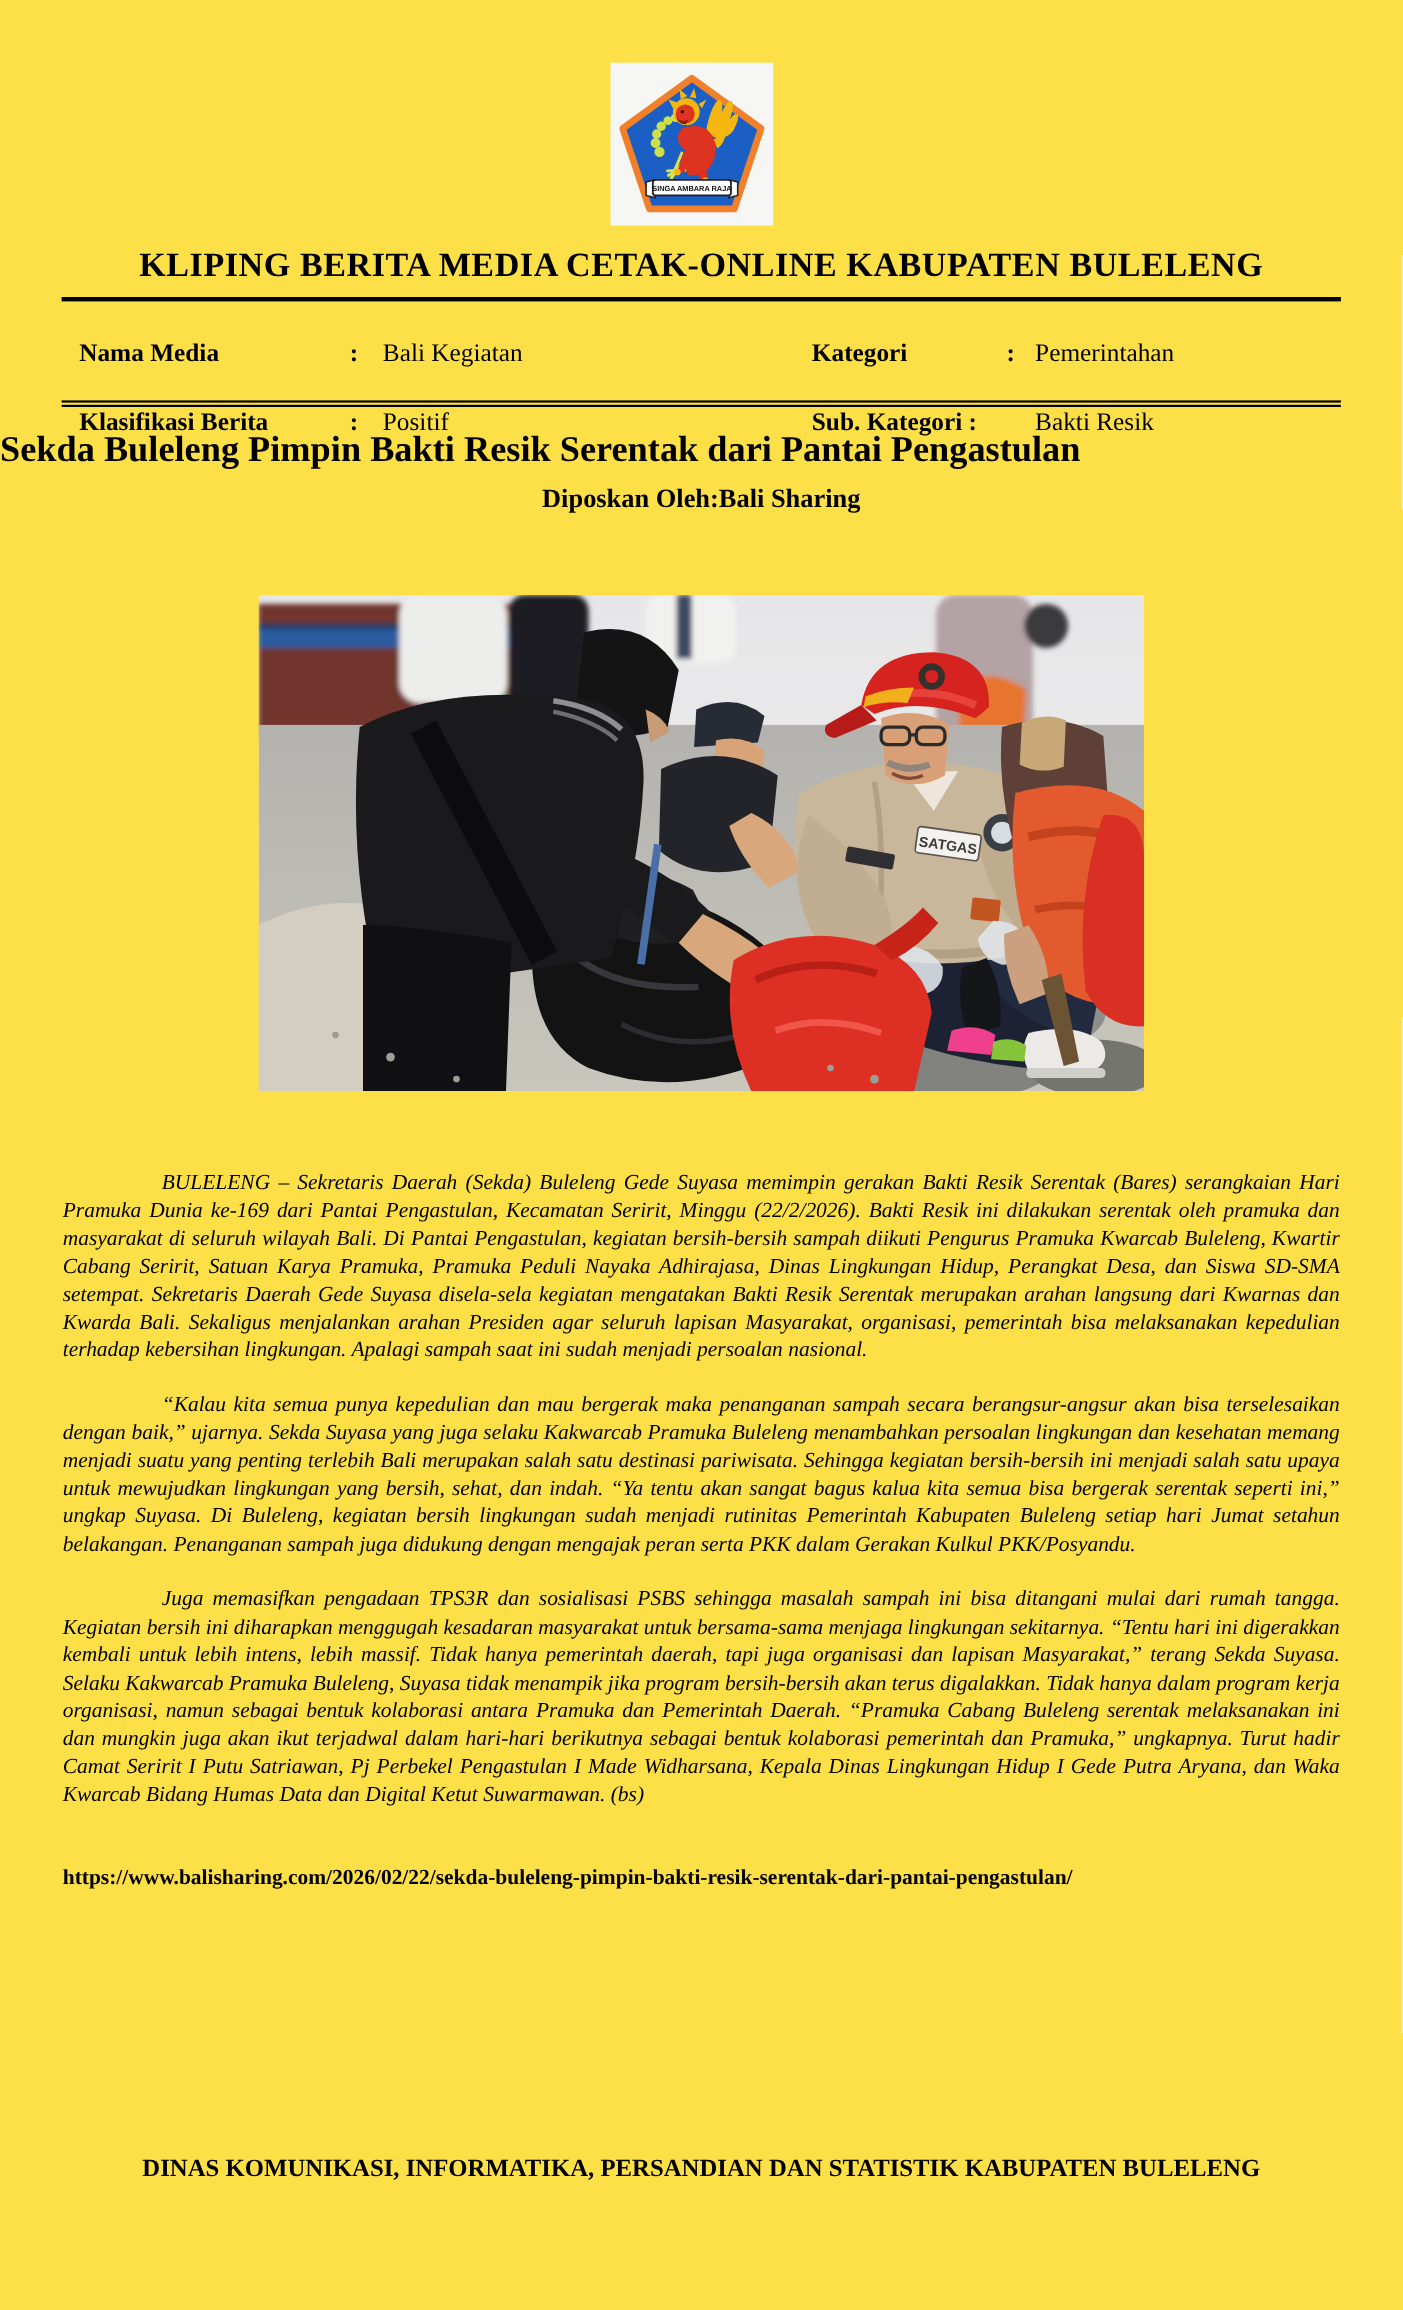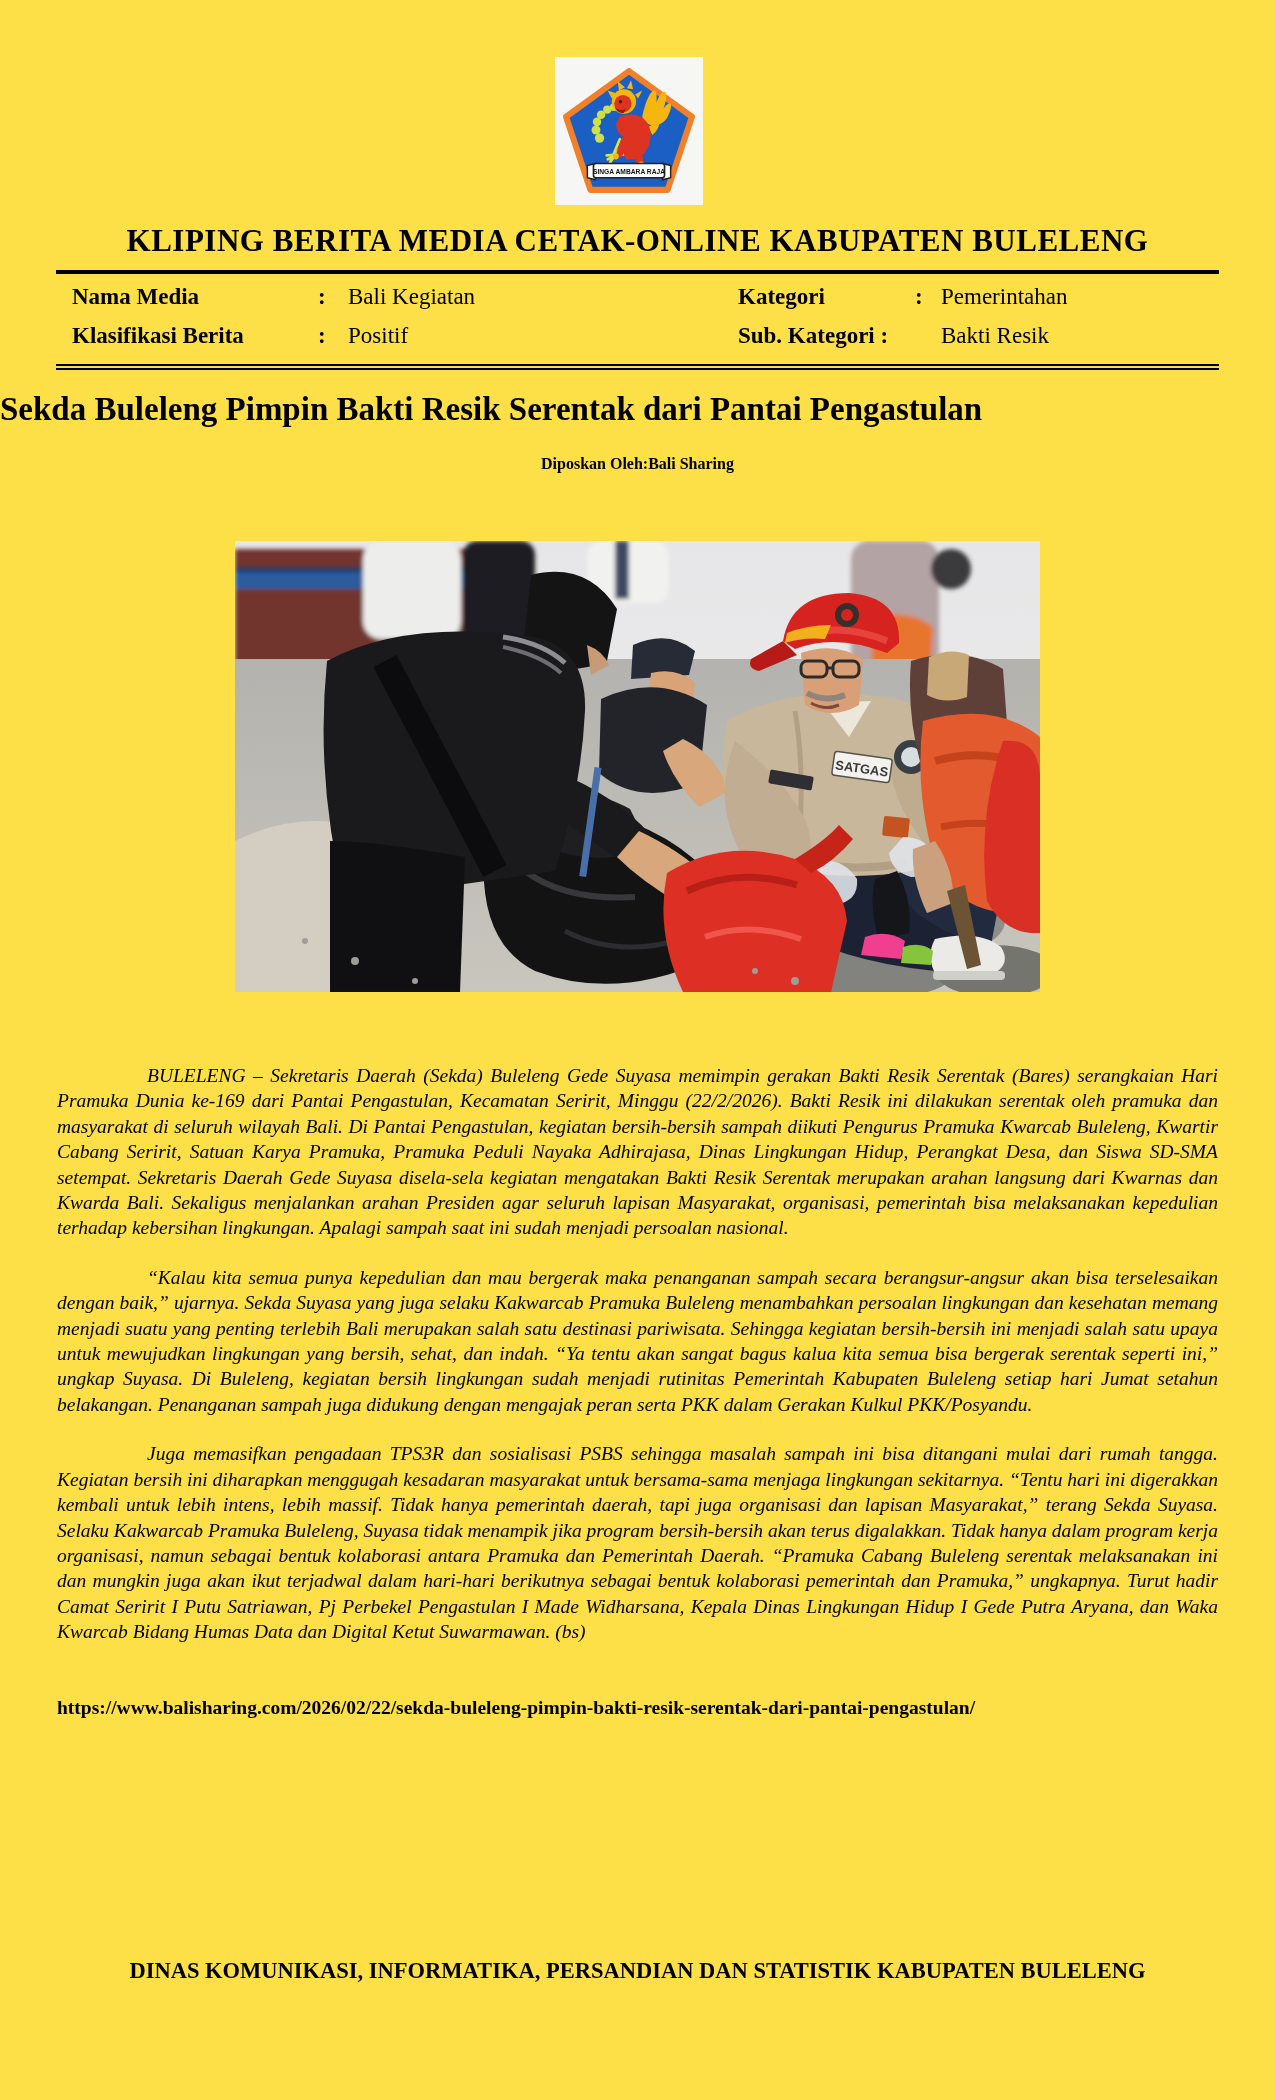--- a/index.html
+++ b/index.html
@@ -32,37 +32,37 @@
   }
   .meta-grid {
     position: absolute; top: 284px; left: 56px; right: 56px;
     display: grid;
     grid-template-columns: 262px 30px 390px 177px 26px auto;
     row-gap: 13px;
     font-size: 23px;
     align-items: baseline;
   }
   .meta-label { font-weight: bold; padding-left: 16px; }
-  .meta-label.right { padding-left: 0; }
+  .meta-label.right { padding-left: 0; margin-top: 24px; }
   .meta-sep { font-weight: bold; }
   .meta-value { font-weight: normal; }
   .rule-double {
     position: absolute; top: 364px; left: 56px; right: 56px;
     height: 6px;
     border-top: 2px solid #000;
     border-bottom: 2px solid #000;
   }
   .article-title {
     position: absolute; top: 391px; left: 0; right: 0;
     font-size: 33px; font-weight: bold;
   }
   .byline {
     position: absolute; top: 441px; left: 0; right: 0;
     text-align: center;
-    font-size: 16px; font-weight: bold; margin-top: 14px;
+    font-size: 24px; font-weight: bold;
   }
   .photo {
     position: absolute; top: 541px; left: 235px;
     width: 805px; height: 451px;
     overflow: hidden;
   }
   .photo svg { display:block; width: 805px; height: 451px; }
   .body-text {
     position: absolute; top: 1063px; left: 57px;
     width: 1161px;

